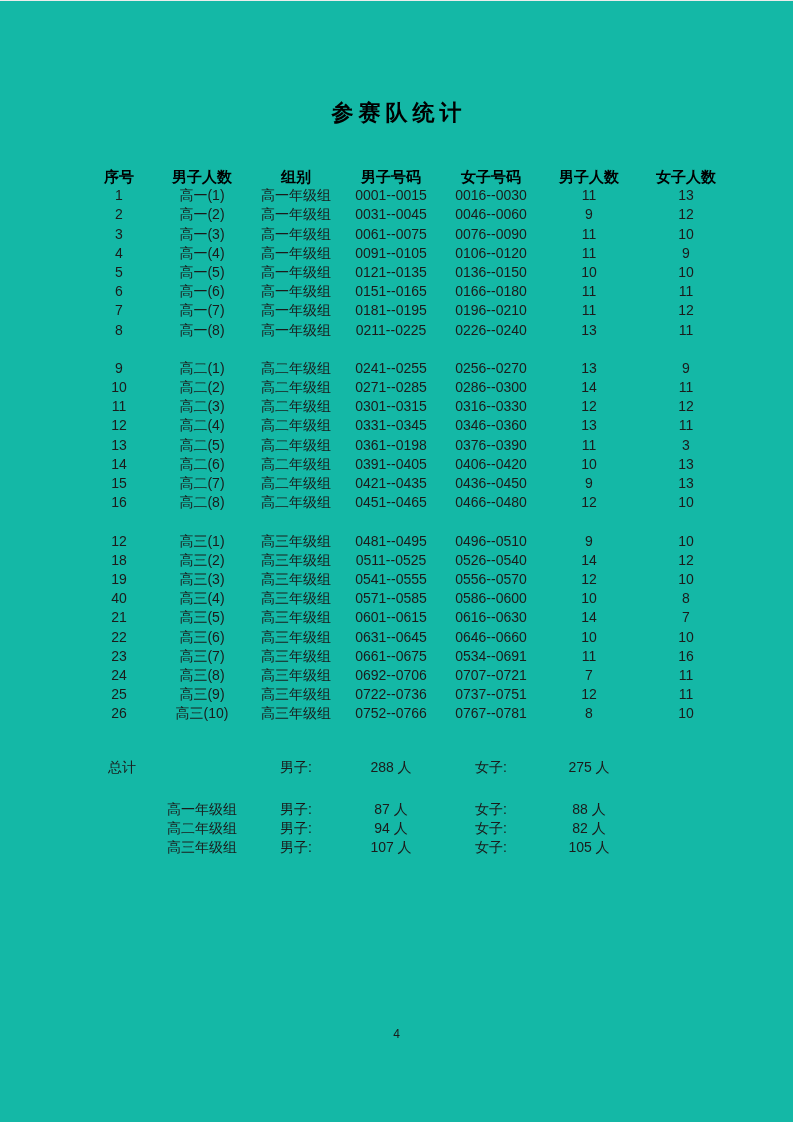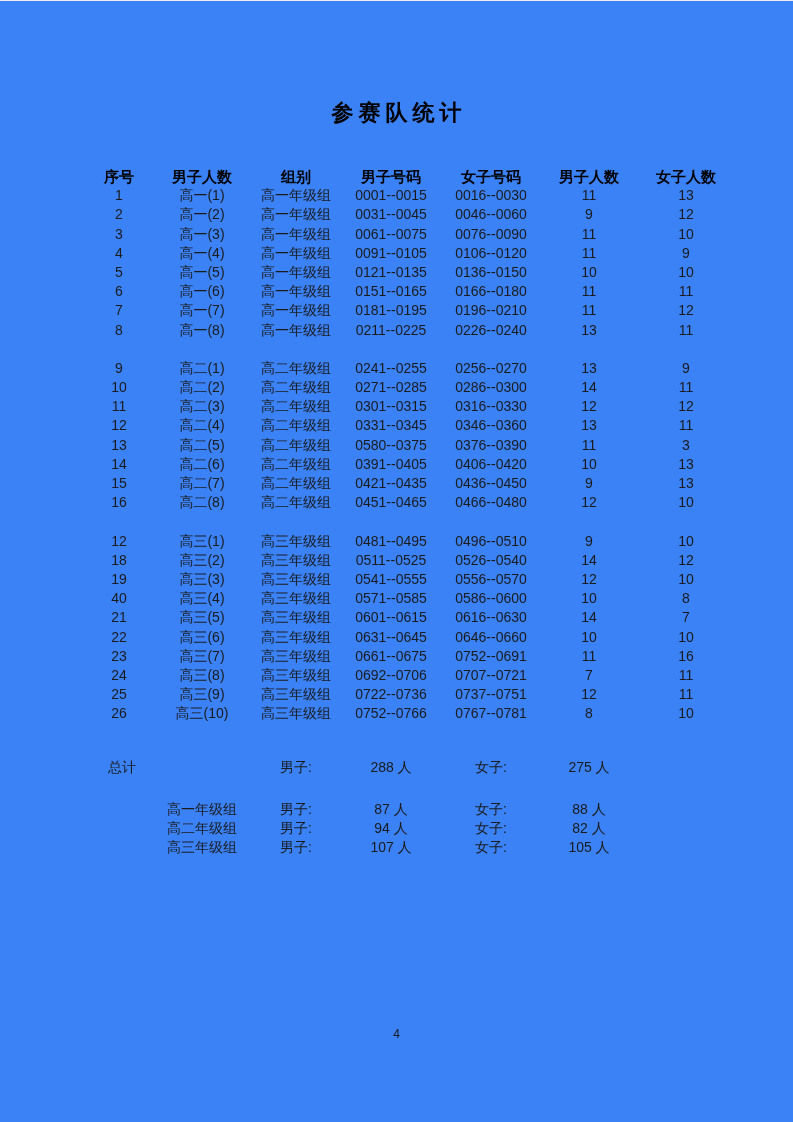--- a/index.html
+++ b/index.html
@@ -1,20 +1,20 @@
 <!DOCTYPE html>
 <html><head>
 <meta charset="utf-8">
 <style>
   html, body { margin: 0; padding: 0; background: #ffffff; }
   .page {
     position: relative;
     width: 793px;
     height: 1122px;
-    background: #3b82f6;
+    background: #14b8a6;
     color: #1b1b1b;
     font-family: "Liberation Sans", "DejaVu Sans", sans-serif;
     border-top: 1px solid #ececec;
     overflow: hidden;
     box-sizing: border-box;
   }
   .title {
     margin: 0;
     padding-top: 97px;
     text-align: center;
@@ -186,21 +186,21 @@
           <div class="tcell">高二年级组</div>
           <div class="tcell">0331--0345</div>
           <div class="tcell">0346--0360</div>
           <div class="tcell">13</div>
           <div class="tcell">11</div>
         </div>
         <div class="trow">
           <div class="tcell">13</div>
           <div class="tcell">高二(5)</div>
           <div class="tcell">高二年级组</div>
-          <div class="tcell">0580--0375</div>
+          <div class="tcell">0361--0198</div>
           <div class="tcell">0376--0390</div>
           <div class="tcell">11</div>
           <div class="tcell">3</div>
         </div>
         <div class="trow">
           <div class="tcell">14</div>
           <div class="tcell">高二(6)</div>
           <div class="tcell">高二年级组</div>
           <div class="tcell">0391--0405</div>
           <div class="tcell">0406--0420</div>
@@ -278,21 +278,21 @@
           <div class="tcell">0631--0645</div>
           <div class="tcell">0646--0660</div>
           <div class="tcell">10</div>
           <div class="tcell">10</div>
         </div>
         <div class="trow">
           <div class="tcell">23</div>
           <div class="tcell">高三(7)</div>
           <div class="tcell">高三年级组</div>
           <div class="tcell">0661--0675</div>
-          <div class="tcell">0752--0691</div>
+          <div class="tcell">0534--0691</div>
           <div class="tcell">11</div>
           <div class="tcell">16</div>
         </div>
         <div class="trow">
           <div class="tcell">24</div>
           <div class="tcell">高三(8)</div>
           <div class="tcell">高三年级组</div>
           <div class="tcell">0692--0706</div>
           <div class="tcell">0707--0721</div>
           <div class="tcell">7</div>

